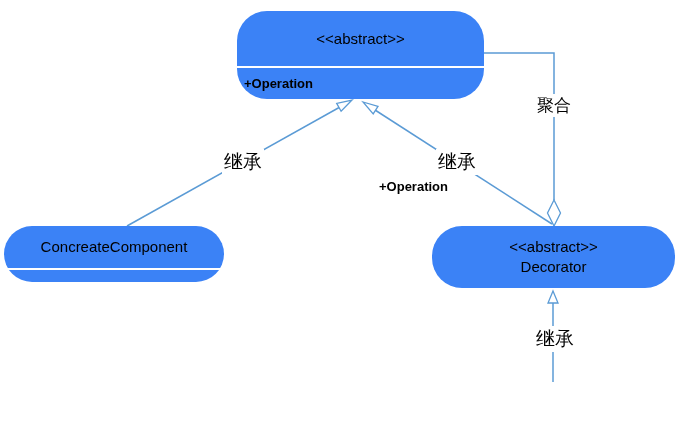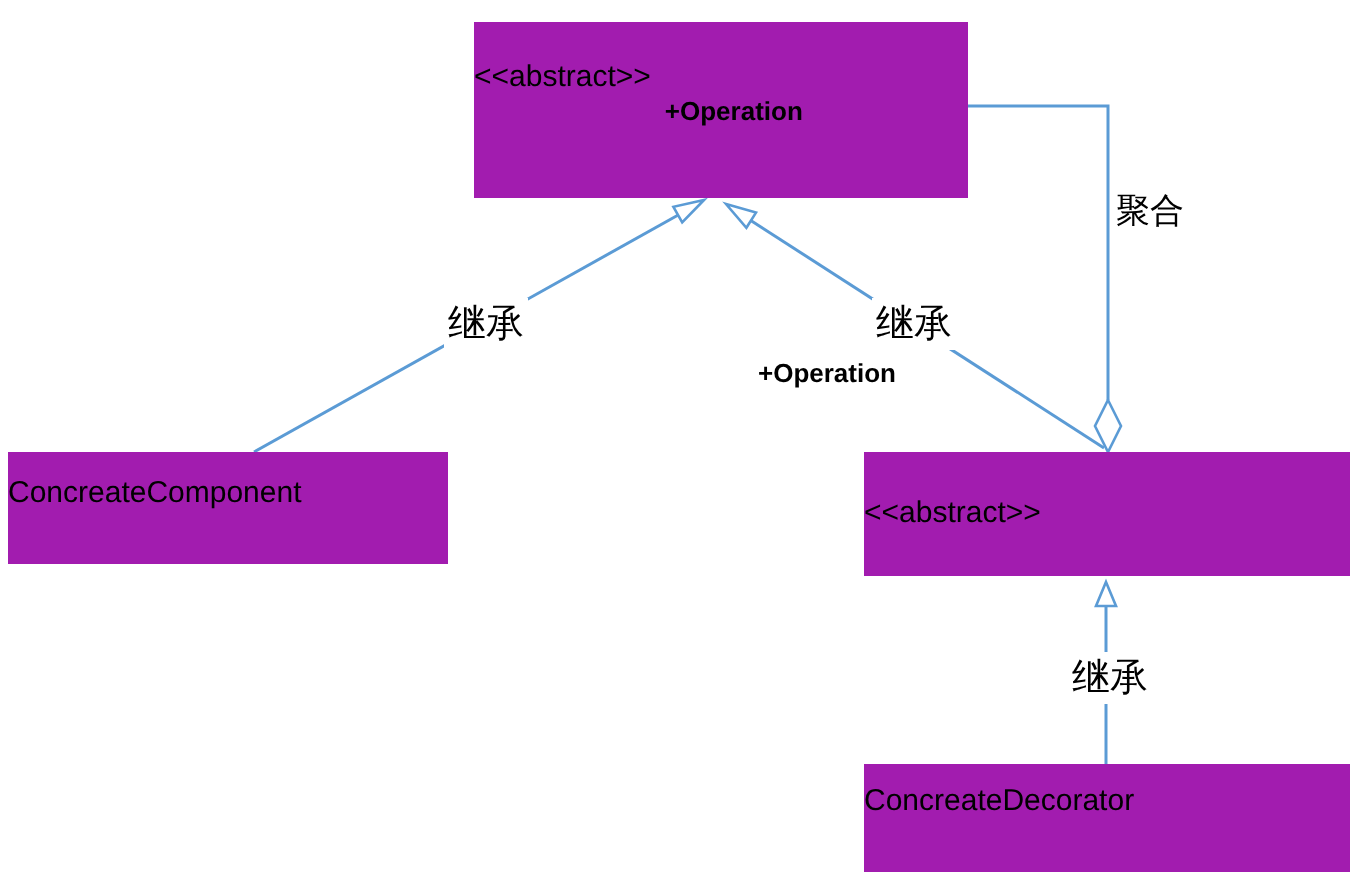--- a/index.html
+++ b/index.html
@@ -3,21 +3,21 @@
 <meta charset="utf-8">
 <style>
   html,body{margin:0;padding:0;background:#fff;}
   .stage{
     position:relative;width:684px;height:444px;background:#fff;overflow:hidden;
     font-family:"Liberation Sans","DejaVu Sans",sans-serif;color:#000;
   }
   .stage svg{position:absolute;left:0;top:0;}
 
   
-  .uml-box{position:absolute;background:#a21caf;display:flex;flex-direction:row;}
+  .uml-box{position:absolute;background:#3b82f6;display:flex;flex-direction:column;border-radius:30px;}
   .uml-box .title{
     flex:0 0 auto;display:flex;flex-direction:column;align-items:center;justify-content:center;
     font-size:15px;line-height:20px;text-align:center;
   }
   .sep{height:2px;background:#ffffff;flex:0 0 auto;}
   .op-compartment{
     flex:1 1 auto;display:flex;align-items:center;
     padding-left:7px;font-size:13px;font-weight:bold;
   }
   .empty-strip{flex:1 1 auto;}
@@ -35,21 +35,21 @@
   #box-concreate-decorator .title{height:38px;}
 
   
   .edge-label{
     position:absolute;background:#ffffff;color:#000;white-space:nowrap;
     font-family:"Liberation Serif","DejaVu Serif",serif;
     padding:0 2px;
   }
   #lbl-inherit-left {left:222px;top:149px;font-size:19px;}
   #lbl-inherit-right{left:436px;top:149px;font-size:19px;}
-  #lbl-aggregation  {left:556px;top:94px;font-size:17px;}
+  #lbl-aggregation  {left:535px;top:94px;font-size:17px;}
   #lbl-inherit-bottom{left:534px;top:326px;font-size:19px;}
   #lbl-operation-edge{
     left:377px;top:179px;font-size:13px;font-weight:bold;
     font-family:"Liberation Sans","DejaVu Sans",sans-serif;background:#ffffff;
   }
 </style>
 </head>
 <body>
 
 <div class="stage">
@@ -83,30 +83,24 @@
     <div class="title">
       <span>ConcreateComponent</span>
     </div>
     <div class="sep"></div>
     <div class="empty-strip"></div>
   </div>
 
   <div class="uml-box" id="box-decorator">
     <div class="title">
       <span>&lt;&lt;abstract&gt;&gt;</span>
+      <span>Decorator</span>
     </div>
   </div>
 
-  <div class="uml-box" id="box-concreate-decorator">
-    <div class="title">
-      <span>ConcreateDecorator</span>
-    </div>
-    <div class="sep"></div>
-    <div class="empty-strip"></div>
-  </div>
 
   <div class="edge-label" id="lbl-inherit-left">继承</div>
   <div class="edge-label" id="lbl-inherit-right">继承</div>
   <div class="edge-label" id="lbl-operation-edge">+Operation</div>
   <div class="edge-label" id="lbl-aggregation">聚合</div>
   <div class="edge-label" id="lbl-inherit-bottom">继承</div>
 
 </div>
 
 </body></html>

